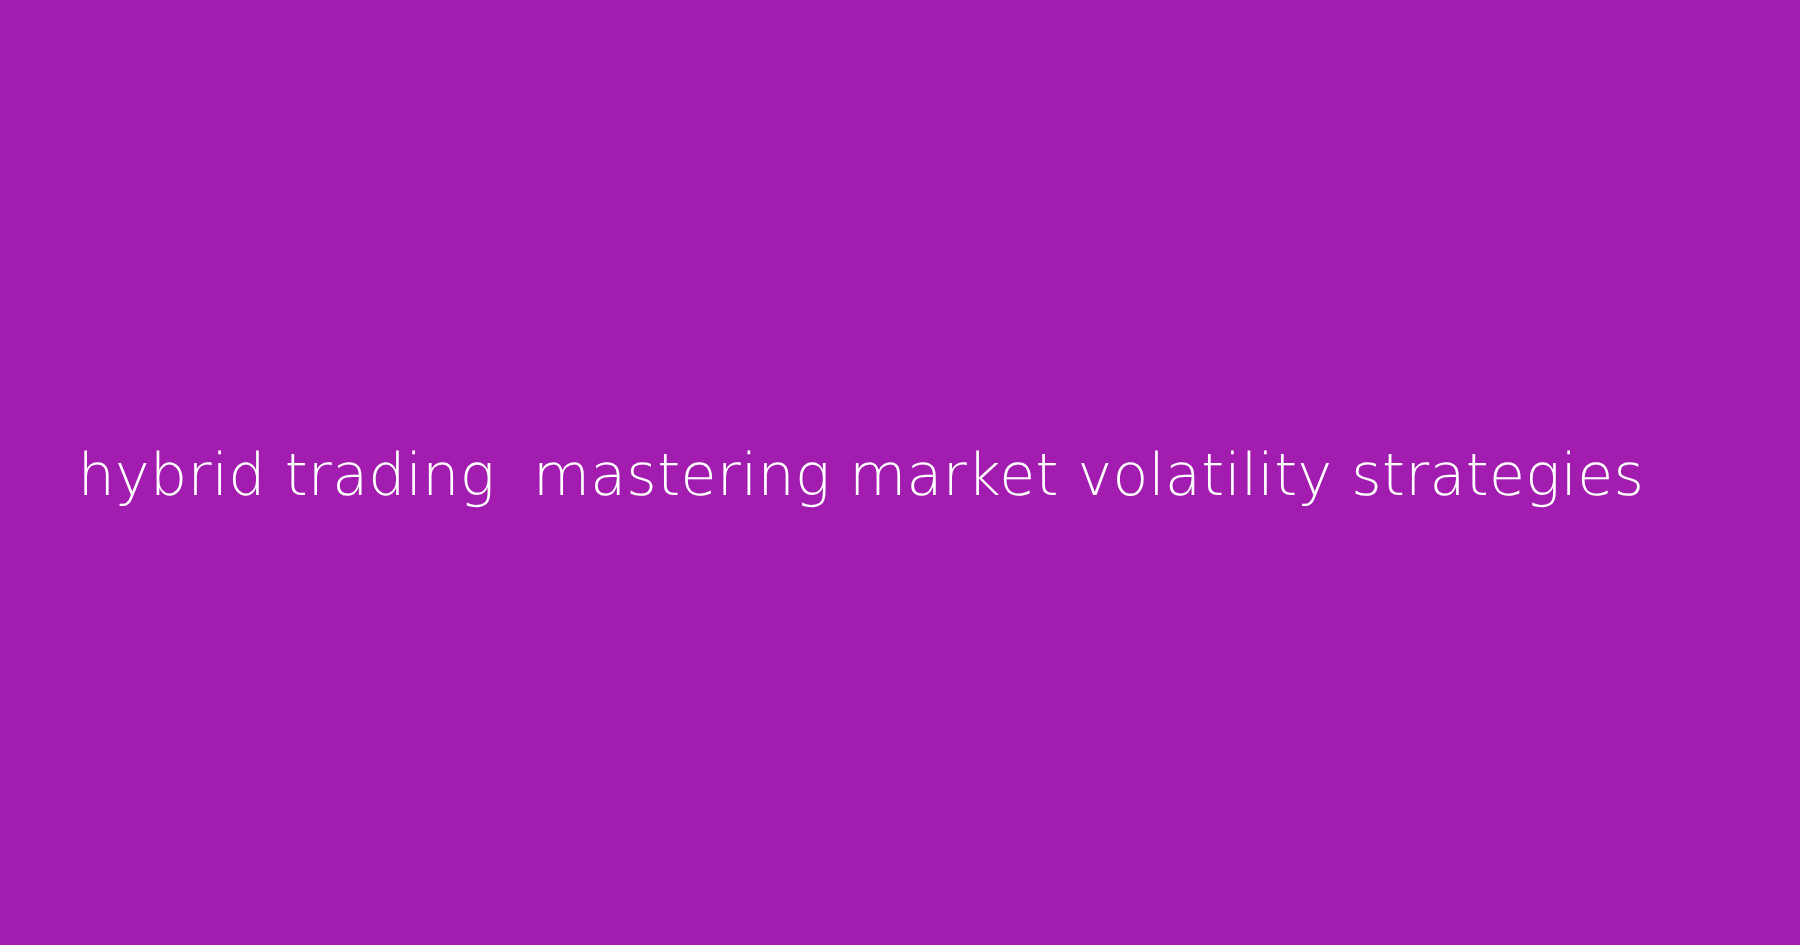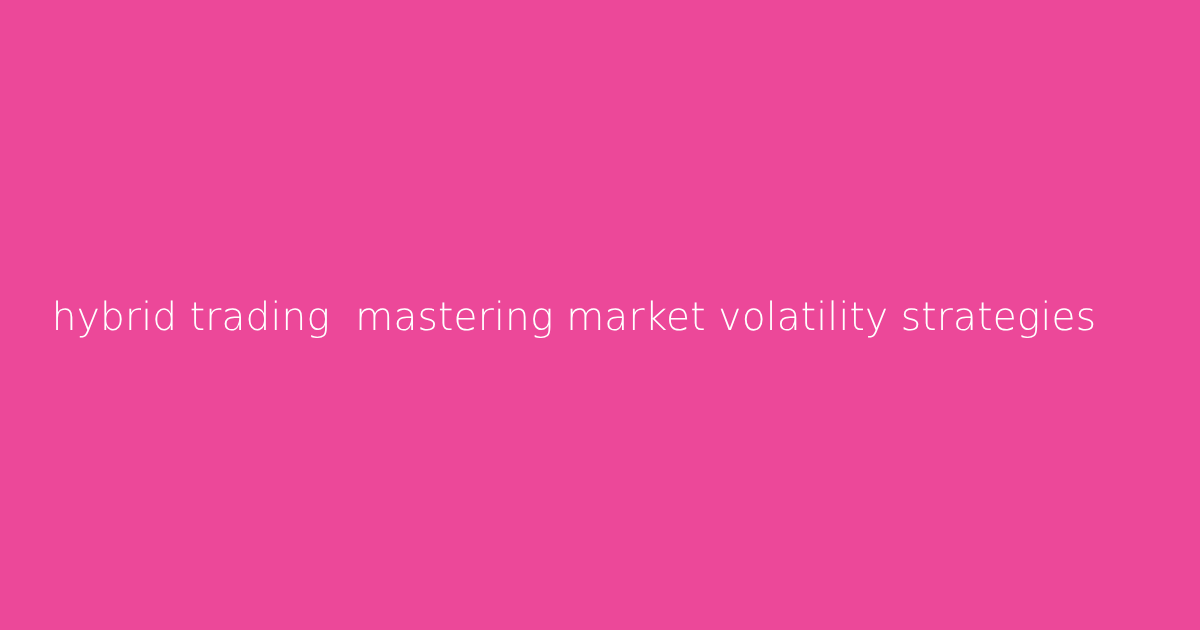--- a/index.html
+++ b/index.html
@@ -16,21 +16,21 @@
   }
 
   .card {
     position: relative;
     width: 1200px;
     height: 630px;
     box-sizing: border-box;
     display: flex;
     align-items: center;
     justify-content: center;
-    background: #ec4899;
+    background: #a21caf;
   }
 
   .card-title {
     display: block;
     width: 100%;
     text-align: center;
     color: #ffffff;
     font-family: "DejaVu Sans", sans-serif;
     font-size: 39px;
     font-weight: 300;

